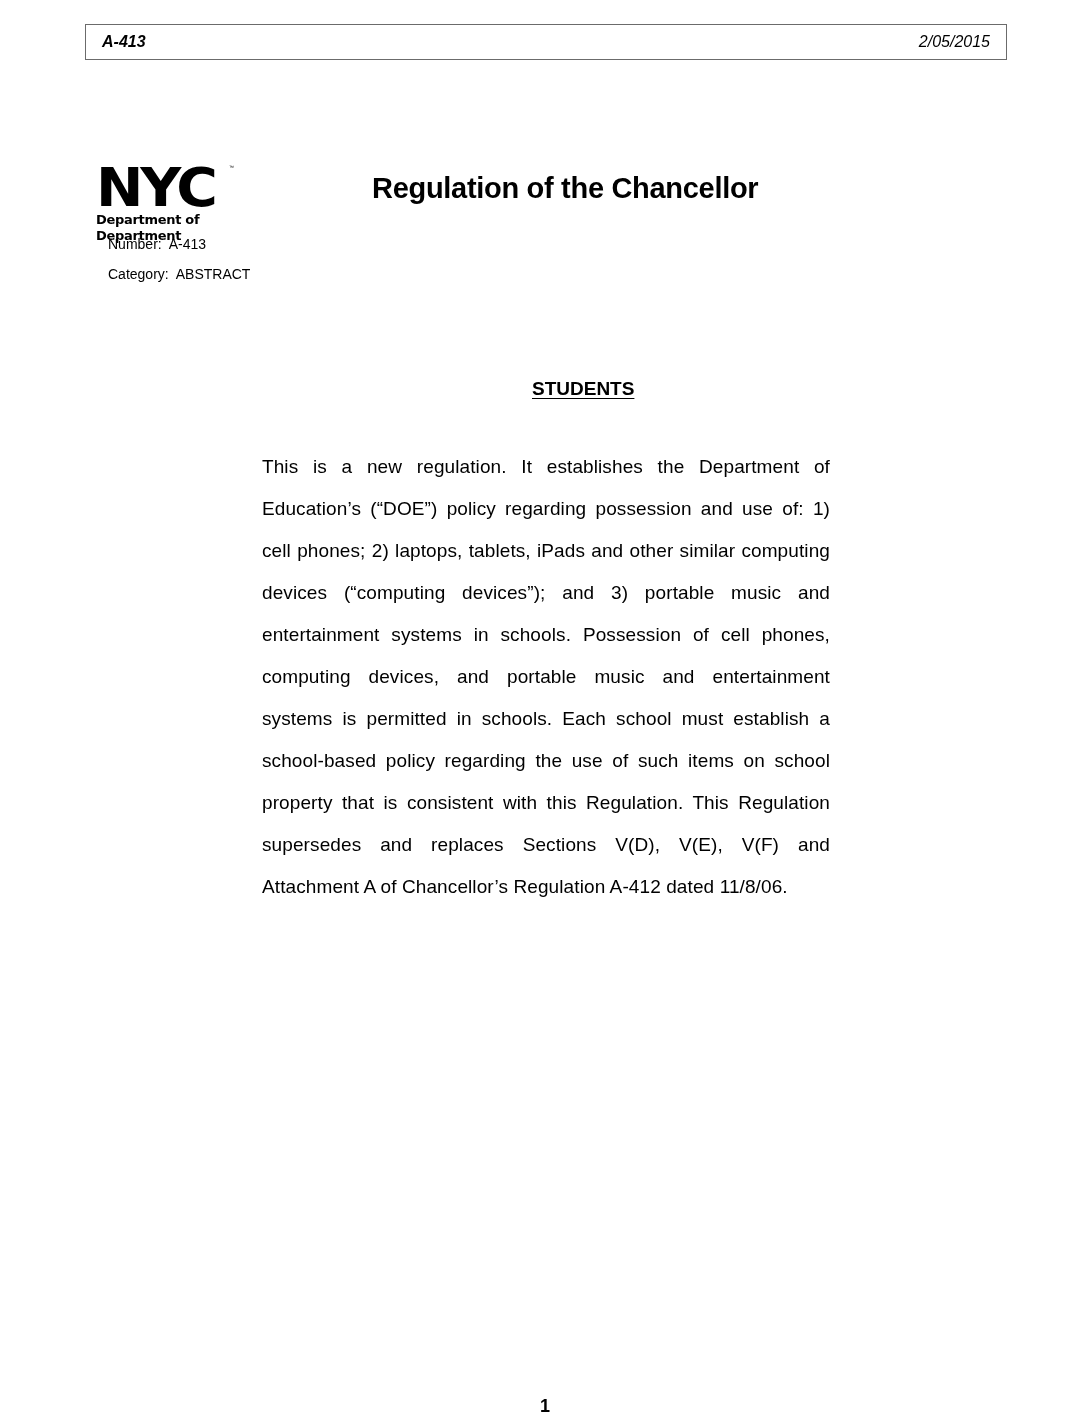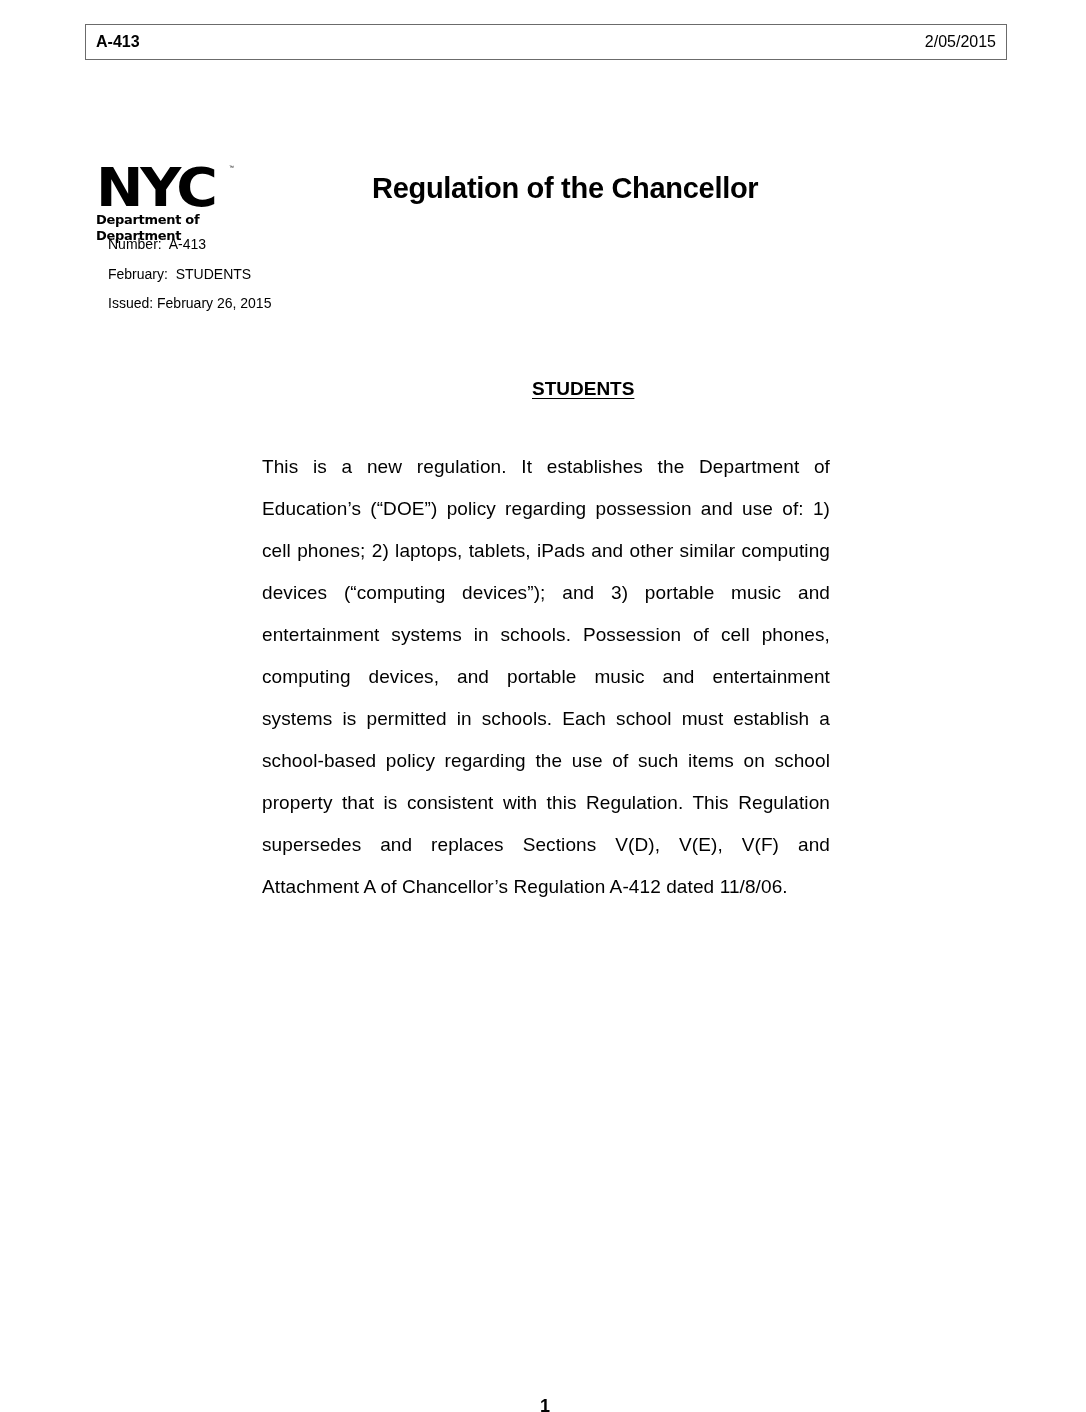--- a/index.html
+++ b/index.html
@@ -4,21 +4,21 @@
 <style>
   html, body { margin: 0; padding: 0; background: #ffffff; }
   body {
     width: 1086px; height: 1412px; position: relative; overflow: hidden;
     font-family: "Liberation Sans", sans-serif; color: #000;
   }
   .header-box {
     position: absolute; left: 85px; top: 24px; width: 922px; height: 36px;
     border: 1.5px solid #6b6b6b; box-sizing: border-box;
     display: flex; align-items: center; justify-content: space-between;
-    padding: 0 10px; font-size: 16px;
+    padding: 0 16px; font-size: 16px; font-style: italic;
   }
   .header-number { font-weight: bold; }
   .logo {
     position: absolute; left: 96px; top: 120px; width: 140px; margin-top: 44px;
   }
   .logo-nyc {
     font-family: "DejaVu Sans", sans-serif; font-weight: 900; font-size: 54px;
     line-height: 48px; letter-spacing: -3px; transform: scaleX(1.05);
     transform-origin: left; display: block; height: 48px;
   }
@@ -61,21 +61,20 @@
   <span class="logo-nyc">NYC</span>
   <span class="logo-tm">™</span>
   <span class="logo-text">Department of</span>
   <span class="logo-text">Department</span>
 </div>
 
 <div class="doc-title">Regulation of the Chancellor</div>
 
 <div class="meta">
   <div>Number:  A-413</div>
-  <div>February:  STUDENTS</div>
-  <div>Issued: February 26, 2015</div>
+  <div>Category:  ABSTRACT</div>
 </div>
 
 <div class="abstract-heading">STUDENTS</div>
 
 <div class="abstract-body">This is a new regulation.  It establishes the Department of Education’s (“DOE”) policy regarding possession and use of: 1) cell phones; 2) laptops, tablets, iPads and other similar computing devices (“computing devices”); and 3) portable music and entertainment systems in schools.  Possession of cell phones, computing devices, and portable music and entertainment systems is permitted in schools.  Each school must establish a school-based policy regarding the use of such items on school property that is consistent with this Regulation.  This Regulation supersedes and replaces Sections V(D), V(E), V(F) and Attachment A of Chancellor’s Regulation A-412 dated 11/8/06.</div>
 
 <div class="page-number">1</div>
 
 </body></html>

